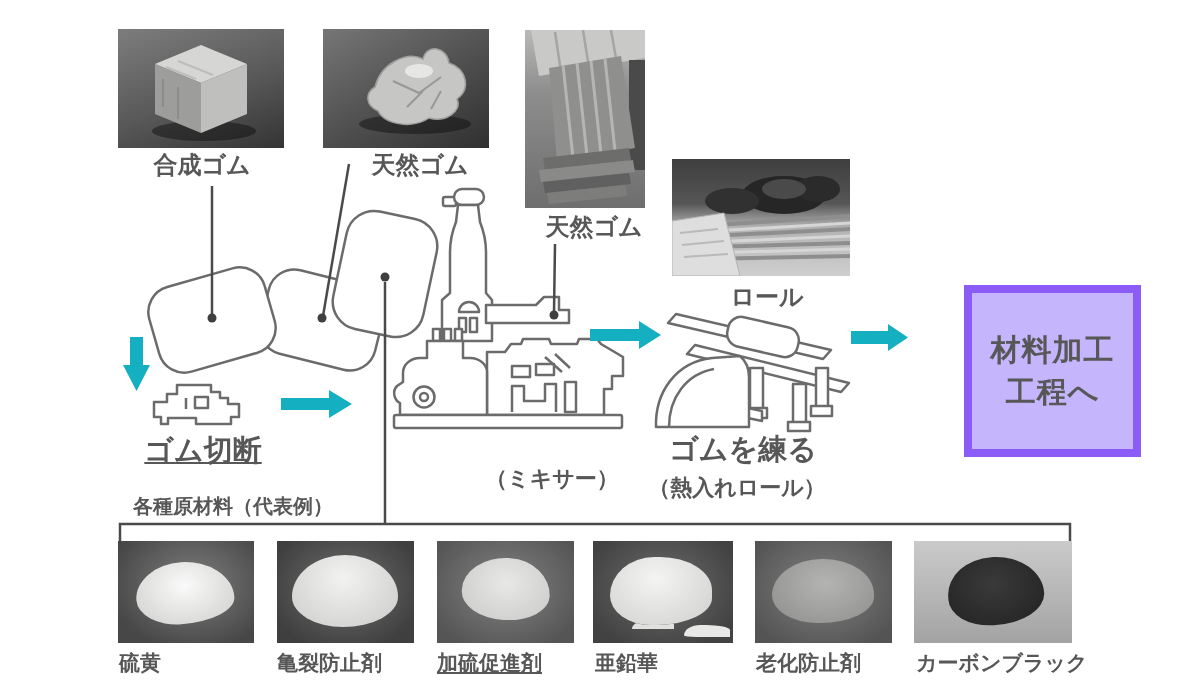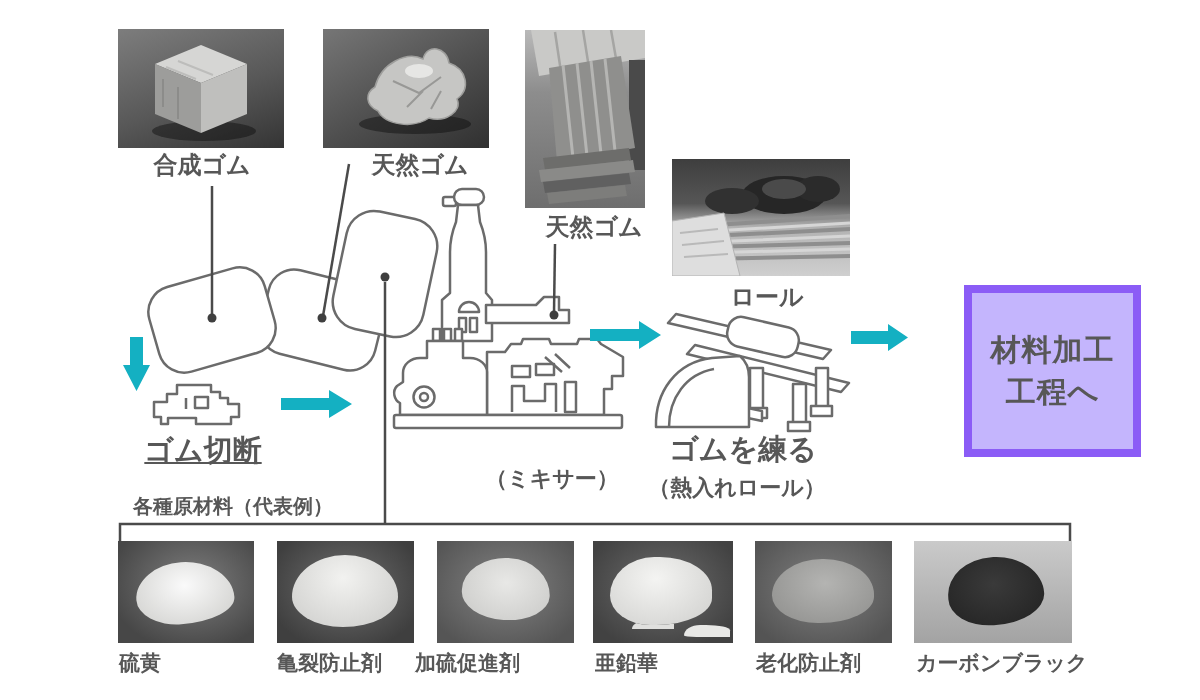--- a/index.html
+++ b/index.html
@@ -184,18 +184,18 @@
   </div>
   <div class="photo" style="left:755px;top:541px;width:137px;height:102px;background:radial-gradient(ellipse at 50% 45%,#808080 0%,#545454 85%);">
     <div class="pile" style="left:17px;top:18px;width:102px;height:64px;background:radial-gradient(ellipse at 52% 38%,#b4b4b2 0%,#969694 78%);border-radius:50% 50% 54% 46% / 58% 56% 42% 44%;"></div>
   </div>
   <div class="photo" style="left:914px;top:541px;width:158px;height:102px;background:linear-gradient(180deg,#cacaca 0%,#a3a3a3 100%);">
     <div class="pile" style="left:34px;top:16px;width:96px;height:68px;background:radial-gradient(ellipse at 48% 40%,#3a3a3a 0%,#262626 80%);border-radius:48% 52% 55% 45% / 55% 58% 44% 42%;transform:rotate(-3deg);"></div>
   </div>
 
   <div class="lbl mat-label" style="left:119px;top:649px;">硫黄</div>
   <div class="lbl mat-label" style="left:277px;top:649px;">亀裂防止剤</div>
-  <div class="lbl mat-label" style="left:415px;top:649px;">加硫促進剤</div>
+  <div class="lbl mat-label" style="left:437px;top:649px;text-decoration:underline;">加硫促進剤</div>
   <div class="lbl mat-label" style="left:595px;top:649px;">亜鉛華</div>
   <div class="lbl mat-label" style="left:756px;top:649px;">老化防止剤</div>
   <div class="lbl mat-label" style="left:916px;top:649px;">カーボンブラック</div>
 
 </div>
 
 </body></html>

